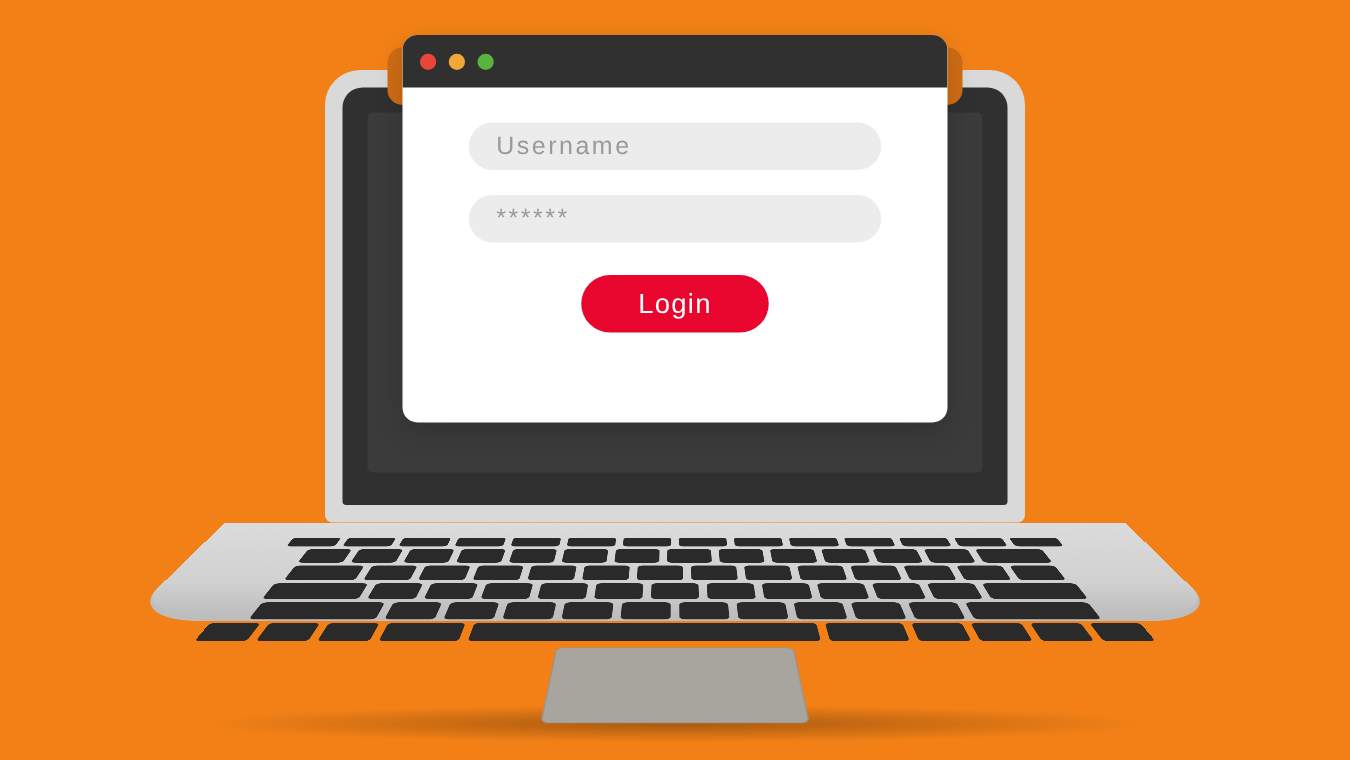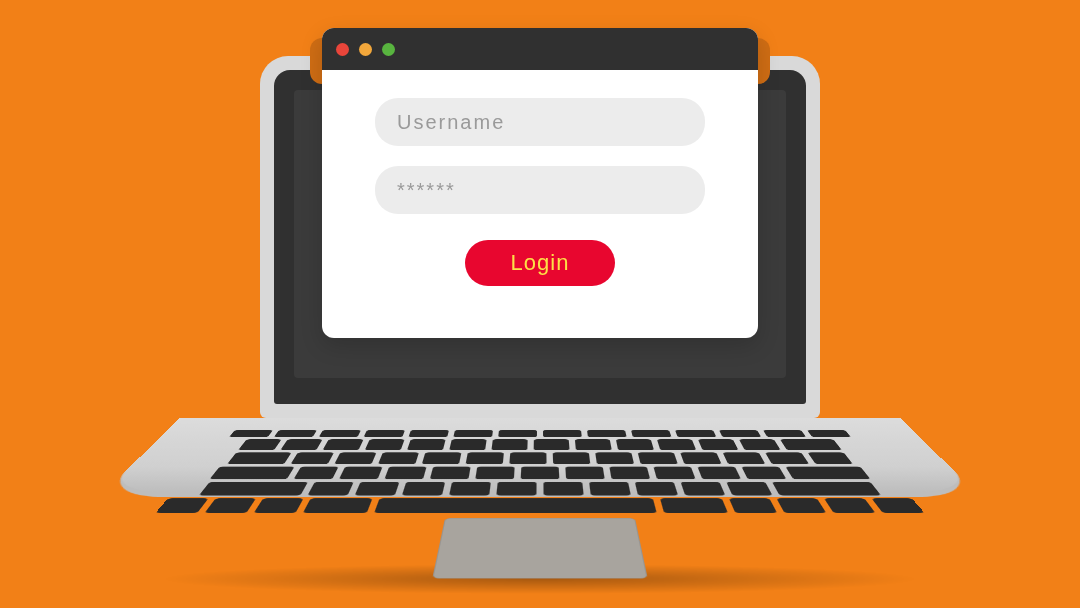--- a/index.html
+++ b/index.html
@@ -151,42 +151,42 @@
 
   .form-area {
     padding: 28px 40px 0 40px;
     display: flex;
     flex-direction: column;
     align-items: center;
     gap: 20px;
   }
   .field {
     width: 330px;
-    height: 48px;
+    height: 38px;
     border-radius: 23px;
     border: none;
     background: #ececec;
     padding: 0 22px;
     font-size: 20px;
     color: #8d8d8d;
     letter-spacing: 1px;
     outline: none;
     font-family: inherit;
   }
   .field::placeholder { color: #9a9a9a; letter-spacing: 2px; }
   .field.pw { letter-spacing: 6px; font-size: 20px; }
 
   .login-btn {
     margin-top: 6px;
     width: 150px;
     height: 46px;
     border-radius: 23px;
     border: none;
     background: #e8062f;
-    color: #fde047;
+    color: #ffffff;
     font-size: 22px;
     letter-spacing: 1px;
     cursor: pointer;
   }
 </style>
 </head>
 <body>
 
 <div class="laptop">
   <div class="lid">

